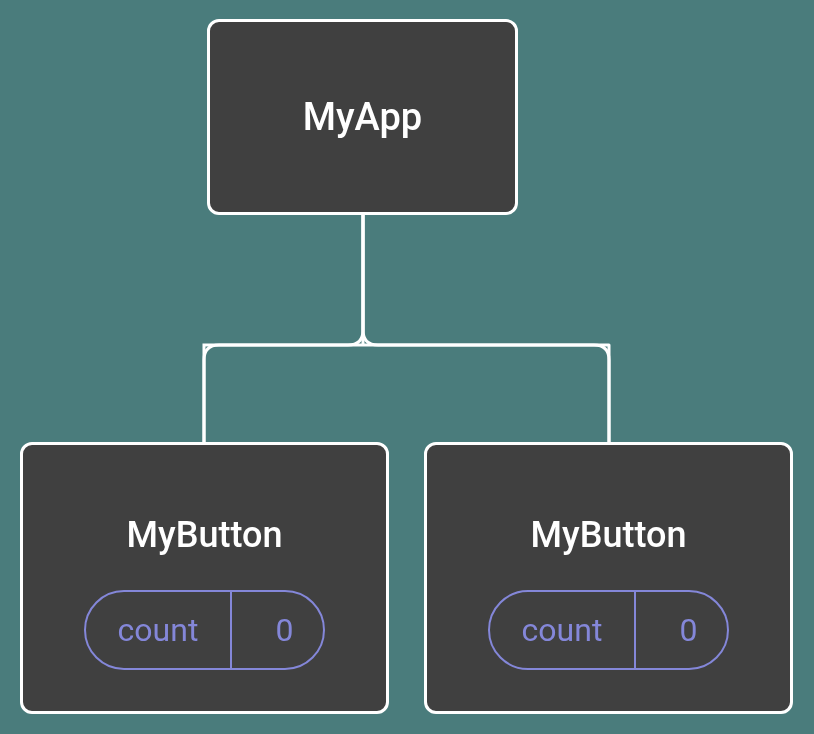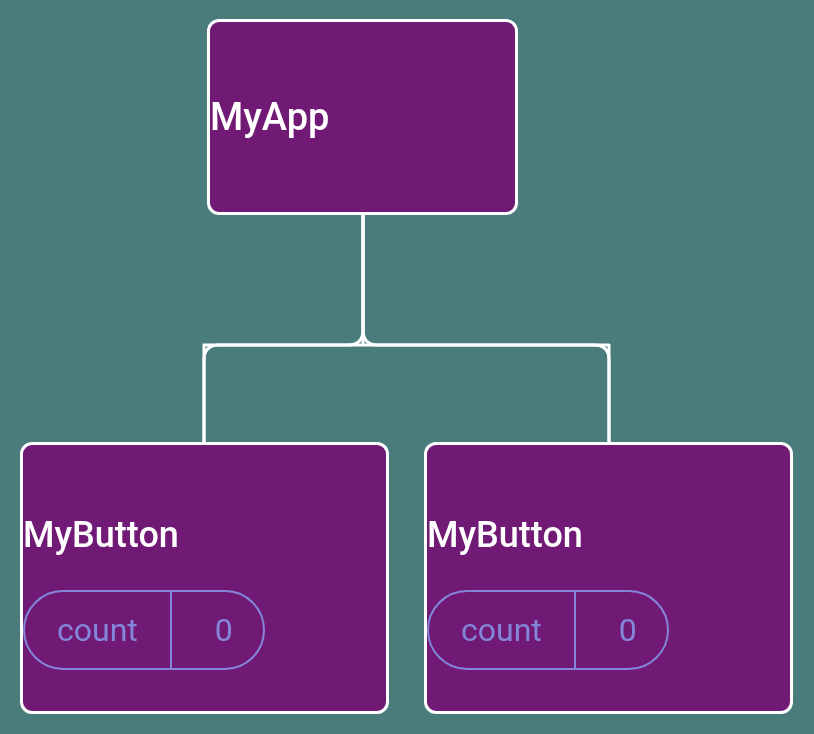--- a/index.html
+++ b/index.html
@@ -10,26 +10,26 @@
     body {
       width: 814px;
       height: 734px;
       background: #4a7c7c;
       font-family: -apple-system, BlinkMacSystemFont, "Segoe UI", Roboto, sans-serif;
       position: relative;
       overflow: hidden;
     }
     .node {
       position: absolute;
-      background: #701a75;
+      background: #404040;
       border: 3px solid #ffffff;
       border-radius: 12px;
       display: flex;
       flex-direction: column;
-      align-items: flex-start;
+      align-items: center;
       justify-content: center;
       color: #ffffff;
     }
     .root-node {
       left: 207px;
       top: 19px;
       width: 311px;
       height: 196px;
     }
     .root-label {

